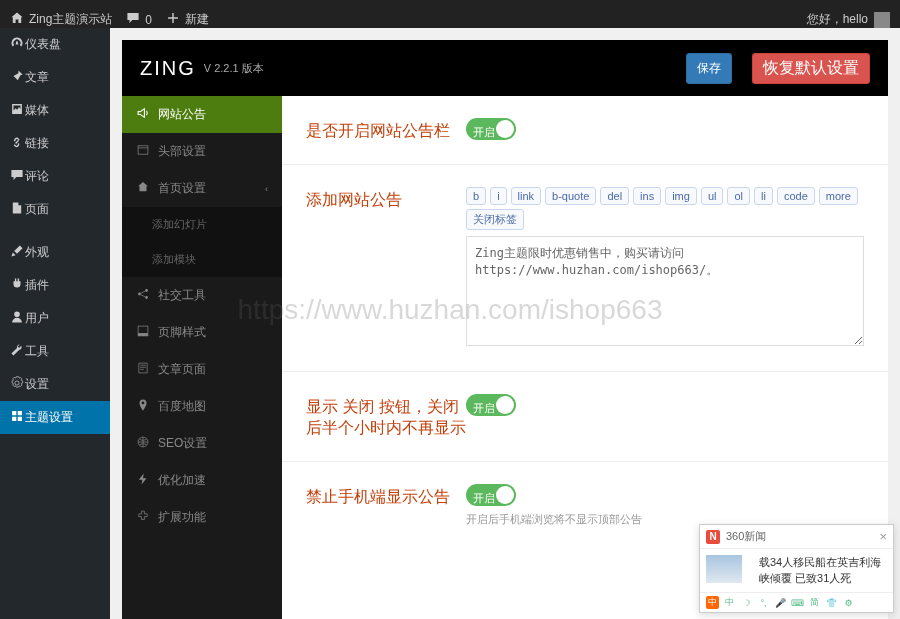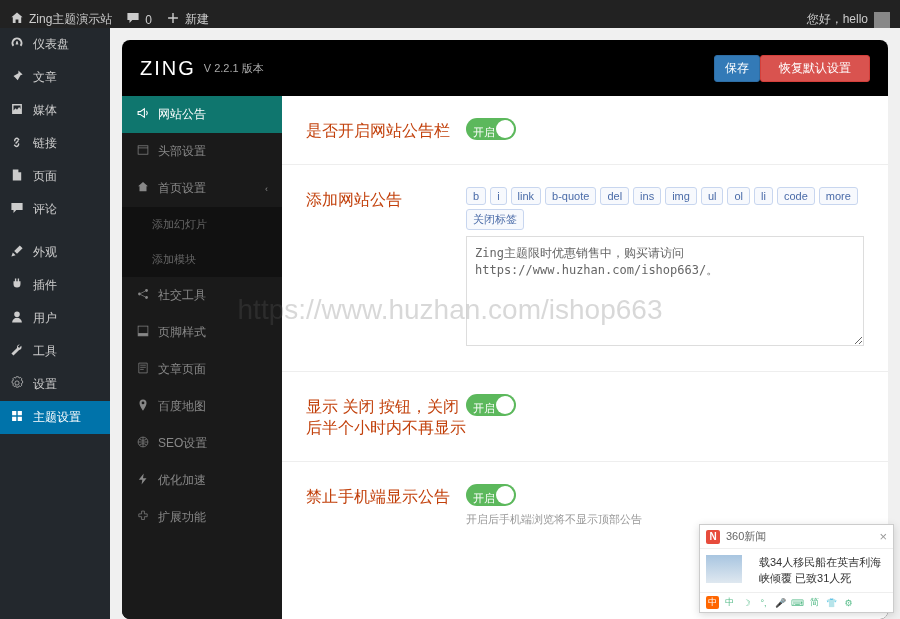--- a/index.html
+++ b/index.html
@@ -7,40 +7,40 @@
   
   
   .topbar{height:28px;background:#222;color:#ccc;display:flex;align-items:flex-end;padding:0 10px;font-size:12px}
   .topbar .left{display:flex;align-items:center;gap:14px}
   .topbar .item{display:flex;align-items:center;gap:5px;cursor:pointer}
   .topbar .right{margin-left:auto;display:flex;align-items:center;gap:6px}
   .topbar .avatar{width:16px;height:16px;background:#888}
   
   
   .wp-sidebar{position:absolute;left:0;top:28px;bottom:0;width:110px;background:#23282d;color:#ccc}
-  .wp-sidebar .mi{display:flex;align-items:center;gap:9px;padding:8px 10px;cursor:pointer;font-size:12px}
+  .wp-sidebar .mi{display:flex;align-items:center;gap:1px;padding:8px 10px;cursor:pointer;font-size:12px}
   .wp-sidebar .mi.active{background:#0073aa;color:#fff}
   
   
   .content{position:absolute;left:110px;right:0;top:28px;bottom:0;background:#f0f0f0;padding:12px 12px 0 12px}
-  .panel{background:#000;height:100%;display:flex;flex-direction:column;border-radius:8px;overflow:hidden}
+  .panel{background:#000;height:100%;display:flex;flex-direction:column;border-radius:0;overflow:hidden}
   
   .panel-header{height:56px;display:flex;align-items:center;padding:0 18px;color:#fff}
   .panel-header .brand{font-size:20px;letter-spacing:2px;font-weight:500}
   .panel-header .ver{font-size:11px;color:#aaa;margin-left:8px}
-  .panel-header .actions{margin-left:auto;display:flex;gap:0}
+  .panel-header .actions{margin-left:auto;display:flex;gap:20px}
   .btn-save{background:#337ab7;color:#fff;border:1px solid #2e6da4;border-radius:3px;padding:4px 10px;cursor:pointer;font-size:12px}
-  .btn-reset{background:#d9534f;color:#fff;border:1px solid #d43f3a;border-radius:3px;padding:4px 18px;cursor:pointer;font-size:12px}
+  .btn-reset{background:#d9534f;color:#fff;border:1px solid #d43f3a;border-radius:3px;padding:4px 10px;cursor:pointer;font-size:16px}
   
   .panel-body{flex:1;display:flex;overflow:hidden}
   
   
   .set-side{width:160px;background:#1a1a1a;color:#888;overflow-y:auto}
   .set-side .si{display:flex;align-items:center;gap:8px;padding:10px 14px;cursor:pointer;font-size:12px;border-bottom:0px solid #222}
-  .set-side .si.on{background:#0f766e;color:#fff}
+  .set-side .si.on{background:#4d7c0f;color:#fff}
   .set-side .sub{padding-left:30px;font-size:11px;color:#666;background:#111}
   .set-side .caret{margin-left:auto;font-size:9px}
   
   
   .set-main{flex:1;background:#fff;overflow-y:auto;padding:0}
   .row{display:flex;padding:22px 24px;border-bottom:1px solid #eee}
   .row .lab{width:160px;color:#c2410c;font-size:16px;padding-top:3px}
   .row .ctl{flex:1}
   
   
@@ -122,29 +122,29 @@
       <span>媒体</span>
     </div>
     <div class="mi">
       <span><svg viewBox="0 0 20 20">
           <path d="M8 12l4-4m-5 1a3 3 0 014-4l2 2m-1 5a3 3 0 01-4 4l-2-2" stroke="currentColor" stroke-width="2" fill="none"></path>
         </svg></span>
       <span>链接</span>
     </div>
     <div class="mi">
       <span><svg viewBox="0 0 20 20">
+          <path d="M2 3h16v10H9l-4 4v-4H2z"></path>
+        </svg></span>
+      <span>评论</span>
+    </div>
+    <div class="mi">
+      <span><svg viewBox="0 0 20 20">
           <path d="M4 2h8l4 4v12H4zM12 2v4h4"></path>
         </svg></span>
       <span>页面</span>
-    </div>
-    <div class="mi">
-      <span><svg viewBox="0 0 20 20">
-          <path d="M2 3h16v10H9l-4 4v-4H2z"></path>
-        </svg></span>
-      <span>评论</span>
     </div>
     <div style="height: 10px;"></div>
     <div class="mi">
       <span><svg viewBox="0 0 20 20">
           <path d="M14 2l4 4-8 8-4-4zM4 12l-2 6 6-2z"></path>
         </svg></span>
       <span>外观</span>
     </div>
     <div class="mi">
       <span><svg viewBox="0 0 20 20">

